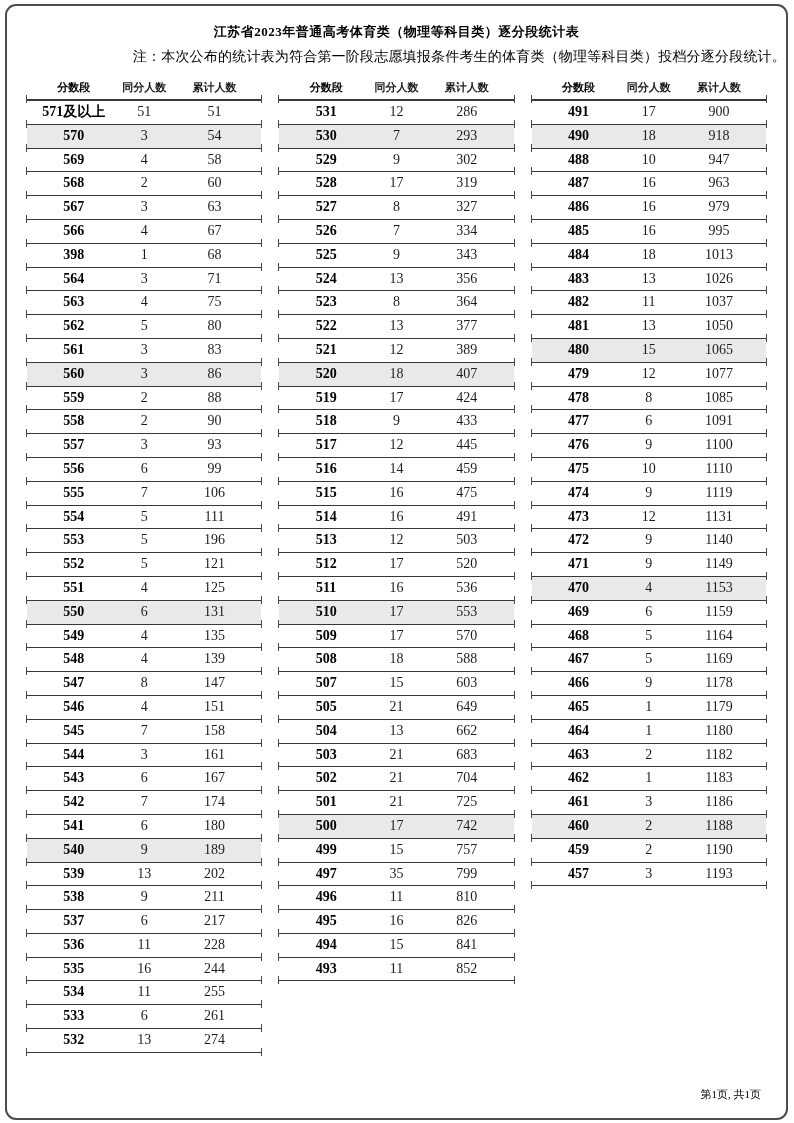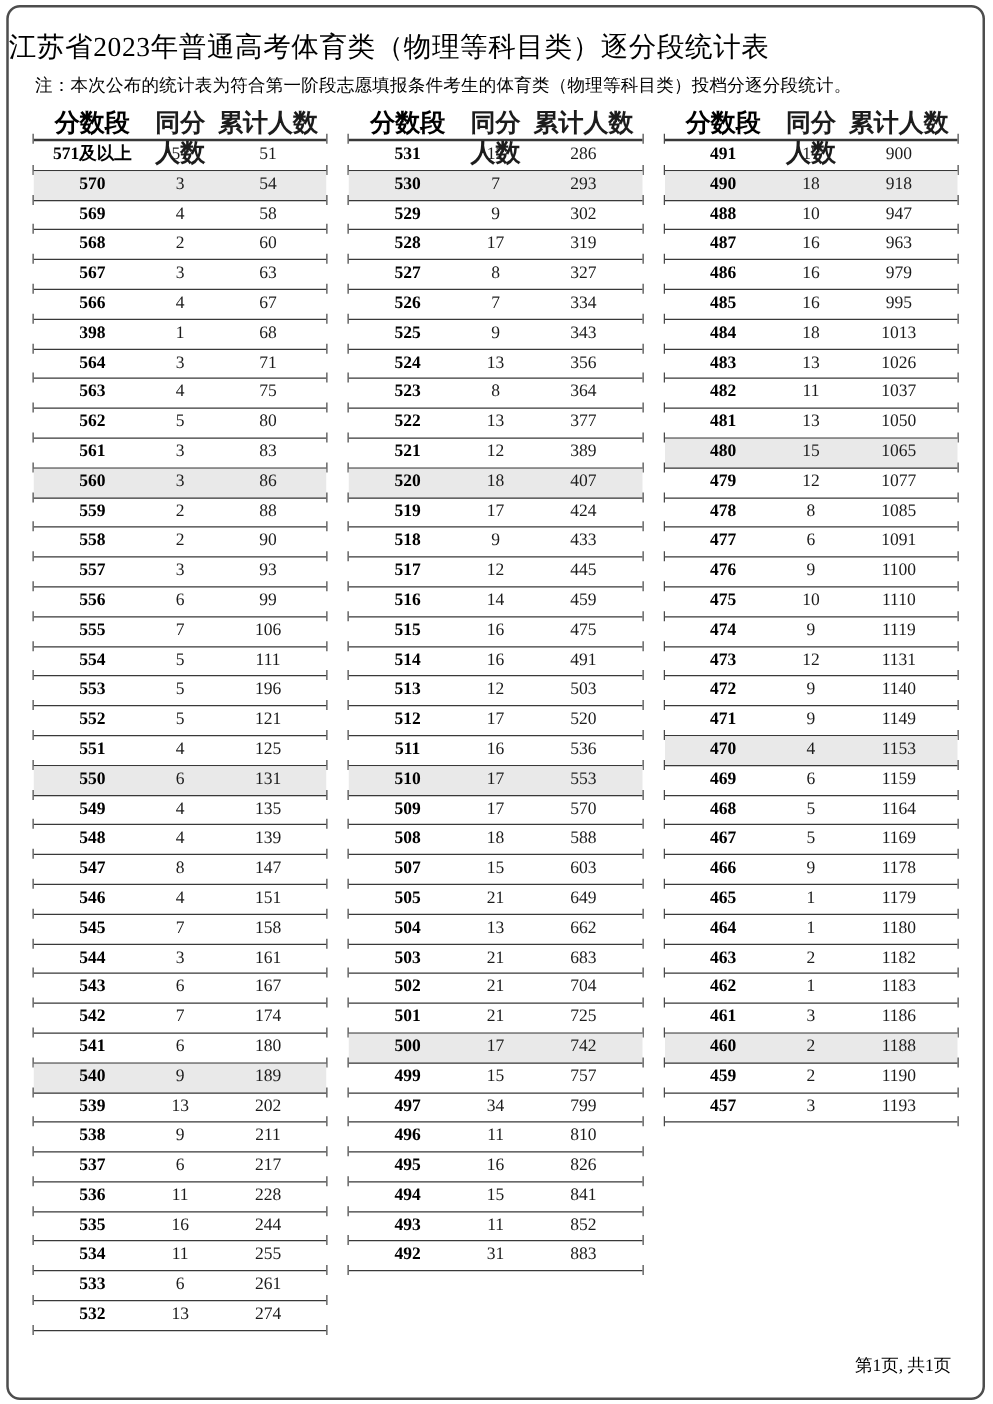--- a/index.html
+++ b/index.html
@@ -11,48 +11,49 @@
     overflow: hidden;
   }
   .page {
     position: absolute;
     left: 5px; top: 4px; right: 6px; bottom: 3px;
     border: 2px solid #4d4d4d;
     border-radius: 11px;
     padding-top: 17px;
   }
   .title {
-    text-align: left;
-    font-size: 22px;
-    font-weight: normal;
+    text-align: center;
+    font-size: 13px;
+    font-weight: bold;
     letter-spacing: 0.5px;
   }
   .note {
     margin-top: 7px;
     padding-left: 21px;
     font-size: 14px;
     letter-spacing: 0.2px;
+    text-align: right;
   }
   .tables {
     display: flex;
     gap: 18px;
     padding: 0 20px;
     margin-top: 9px;
   }
   .score-table { flex: 1; }
   .thead, .row {
     display: grid;
     grid-template-columns: 40% 20% 40%;
     position: relative;
   }
   .thead {
     height: 26px;
     line-height: 24px;
     font-weight: bold;
-    font-size: 20px;
+    font-size: 11px;
     border-bottom: 2px solid var(--line, #383838);
   }
   .row {
     height: 23.8px;
     line-height: 22.8px;
     font-size: 14px;
     border-bottom: 1px solid var(--line, #383838);
   }
   .row.shaded { background: var(--hl, #e9e9e9); }
   
@@ -66,21 +67,21 @@
   }
   .row::before, .thead::before { left: -1px; }
   .row::after, .thead::after  { right: -1px; }
   .c { text-align: center; }
   .c.score { font-weight: bold; }
   .c.count, .c.cum { color: #1c1c1c; }
   .footer {
     position: absolute;
     right: 25px;
     bottom: 16px;
-    font-size: 14px;
+    font-size: 11px;
   }
 </style>
 </head>
 <body>
 
 <div class="page">
   <div class="title">江苏省2023年普通高考体育类（物理等科目类）逐分段统计表</div>
   <div class="note">注：本次公布的统计表为符合第一阶段志愿填报条件考生的体育类（物理等科目类）投档分逐分段统计。</div>
 
   <div class="tables">
@@ -456,21 +457,21 @@
             <span class="c count">17</span>
             <span class="c cum">742</span>
           </div>
           <div class="row">
             <span class="c score">499</span>
             <span class="c count">15</span>
             <span class="c cum">757</span>
           </div>
           <div class="row">
             <span class="c score">497</span>
-            <span class="c count">34</span>
+            <span class="c count">35</span>
             <span class="c cum">799</span>
           </div>
           <div class="row">
             <span class="c score">496</span>
             <span class="c count">11</span>
             <span class="c cum">810</span>
           </div>
           <div class="row">
             <span class="c score">495</span>
             <span class="c count">16</span>
@@ -478,25 +479,20 @@
           </div>
           <div class="row">
             <span class="c score">494</span>
             <span class="c count">15</span>
             <span class="c cum">841</span>
           </div>
           <div class="row">
             <span class="c score">493</span>
             <span class="c count">11</span>
             <span class="c cum">852</span>
-          </div>
-          <div class="row">
-            <span class="c score">492</span>
-            <span class="c count">31</span>
-            <span class="c cum">883</span>
           </div>
         </div>
     </div>
 
     <div class="score-table">
       <div class="thead">
         <span class="c score">分数段</span>
         <span class="c count">同分人数</span>
         <span class="c cum">累计人数</span>
       </div>

